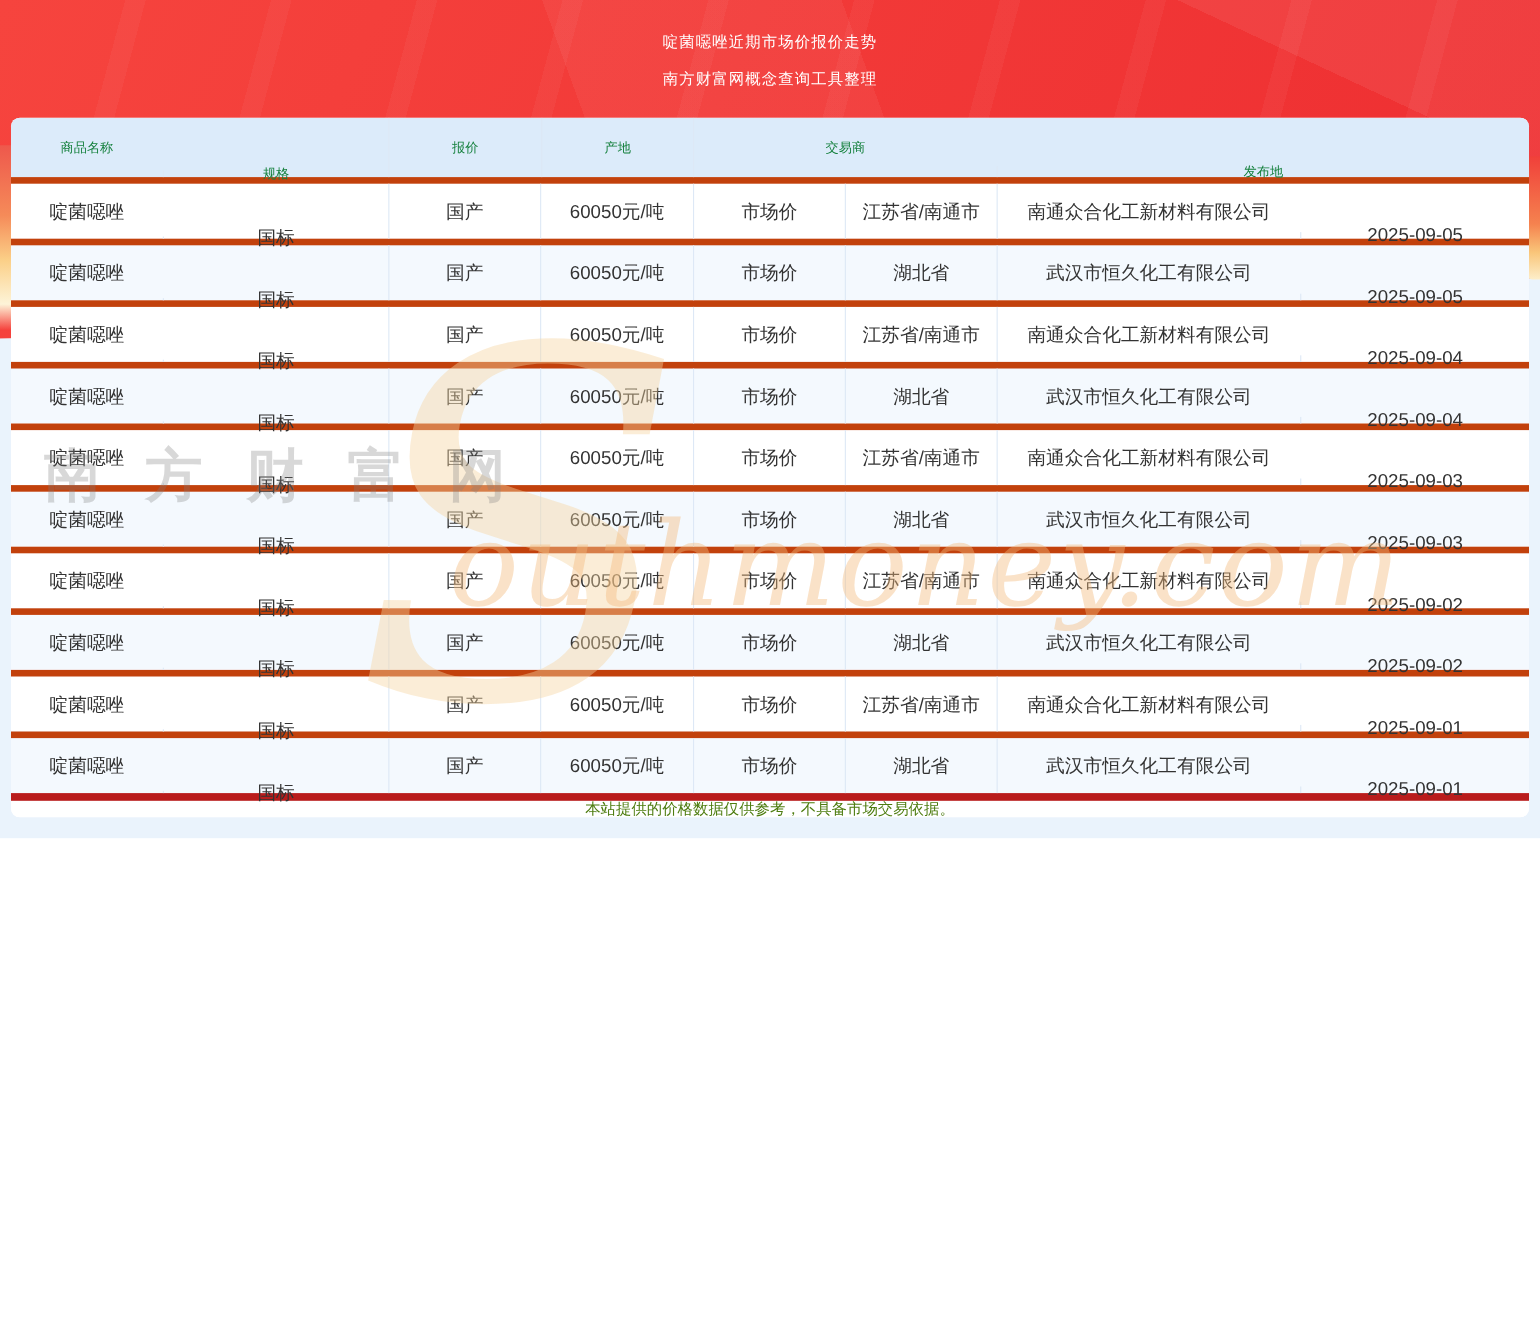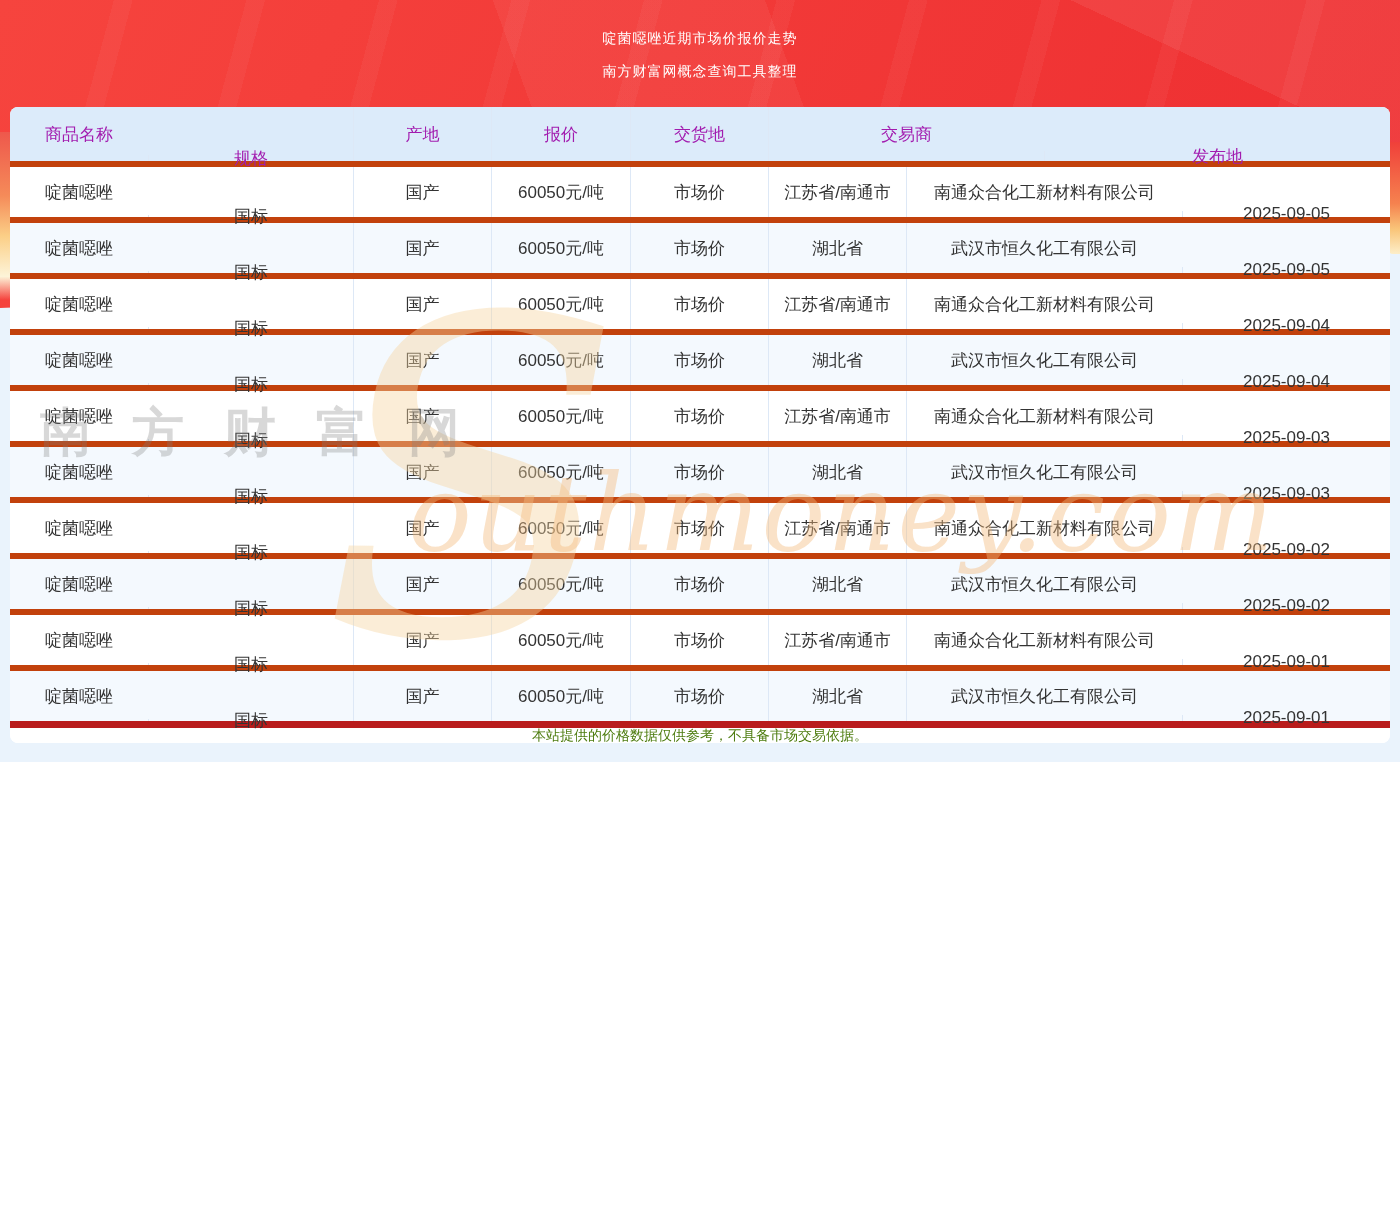--- a/index.html
+++ b/index.html
@@ -28,21 +28,21 @@
   
   .table-card { position:absolute; left:10px; top:107px; width:1380px; z-index:1;
     border-radius:8px; overflow:hidden; background:#ffffff; }
   .trow { display:flex; width:100%; }
   .thead { height:54px; background:#dcebfa; }
   .tbody .trow { height:56px; background:#ffffff; border-top:6px solid #c2410c; }
   .tbody .trow.alt { background:#f4f9fe; }
   .tcell { display:flex; align-items:center; justify-content:center; text-align:center;
     color:#333333; font-size:17px; }
   .tcell + .tcell { border-left:1px solid #dde8f6; }
-  .thead .tcell { font-size:17px; color:#a21caf; }
+  .thead .tcell { font-size:12px; color:#15803d; }
   .c0{width:138px;} .c1{width:205px;margin-top:48px;} .c2{width:138px;} .c3{width:139px;}
   .c4{width:138px;} .c5{width:138px;} .c6{width:276px;} .c7{flex:1;margin-top:44px;}
   .tfoot { height:22px; border-top:7px solid #b91c1c; background:#ffffff;
     display:flex; align-items:center; justify-content:center;
     color:#4d7c0f; font-size:14px; }
 
   
   .wm { position:absolute; z-index:3; pointer-events:none; white-space:nowrap; }
   .wm-s { left:322px; top:262px; font-family:"DejaVu Serif",serif; font-style:italic;
     font-size:440px; line-height:1; color:rgba(246,212,160,0.42); }
@@ -62,23 +62,22 @@
       <div>南方财富网概念查询工具整理</div>
     </div>
   </div>
   <div class="flame-left"></div>
   <div class="flame-right"></div>
 
   <div class="table-card">
     <div class="trow thead">
       <div class="tcell c0">商品名称</div>
       <div class="tcell c1">规格</div>
+      <div class="tcell c3">报价</div>
       <div class="tcell c2">产地</div>
-      <div class="tcell c3">报价</div>
-      <div class="tcell c5">交货地</div>
       <div class="tcell c6">交易商</div>
       <div class="tcell c7">发布地</div>
     </div>
     <div class="tbody">
         <div class="trow">
           <div class="tcell c0">啶菌噁唑</div>
           <div class="tcell c1">国标</div>
           <div class="tcell c2">国产</div>
           <div class="tcell c3">60050元/吨</div>
           <div class="tcell c4">市场价</div>

